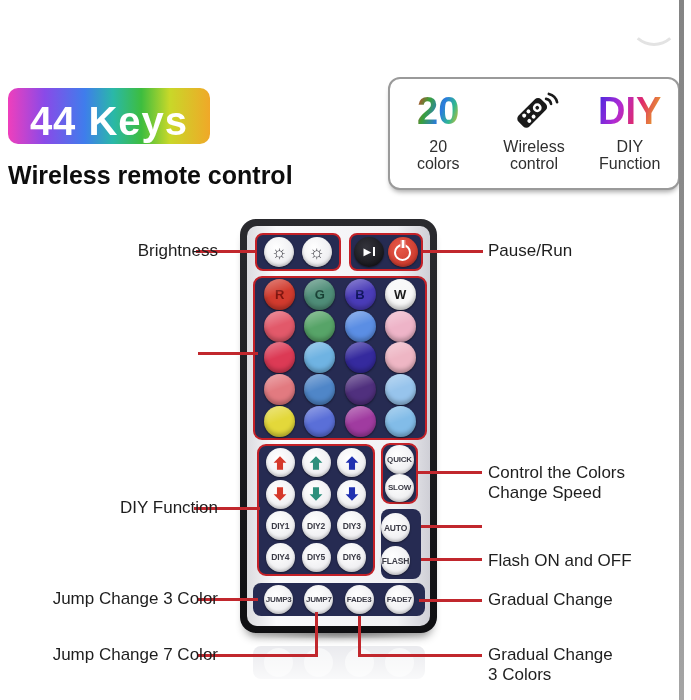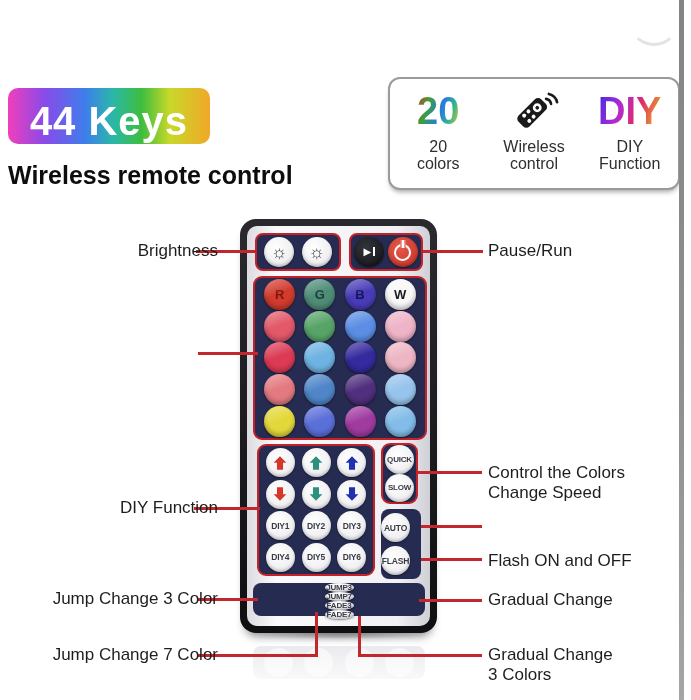--- a/index.html
+++ b/index.html
@@ -56,21 +56,21 @@
     width:3px;height:8px;background:#fff;border-left:1.5px solid #d63a2e;border-right:1.5px solid #d63a2e;}
 
   .panel{position:absolute;background:#262b52;border:2px solid #c42128;border-radius:9px;
     box-sizing:border-box;display:flex;flex-direction:column;justify-content:space-evenly;}
   .plainpanel{position:absolute;background:#262b52;border-radius:8px;box-sizing:border-box;
     display:flex;flex-direction:column;justify-content:space-evenly;}
   .colors-panel{left:6px;top:50px;width:174px;height:164px;}
   .diy-panel{left:10px;top:218px;width:118px;height:132px;}
   .side-top{left:134px;top:217px;width:37px;height:61px;align-items:center;}
   .side-bottom{left:134px;top:283px;width:40px;height:70px;align-items:flex-start;}
-  .bottom-strip{left:6px;top:357px;width:172px;height:33px;flex-direction:column;
+  .bottom-strip{left:6px;top:357px;width:172px;height:33px;flex-direction:row;
     justify-content:space-evenly;align-items:center;}
   .crow{display:flex;justify-content:space-evenly;align-items:center;}
   .cbtn{width:31px;height:31px;border-radius:50%;position:relative;
     box-shadow:inset 0 -3px 4px rgba(0,0,0,.28),0 1px 2px rgba(0,0,0,.5);}
   .cbtn::after{content:"";position:absolute;inset:0;border-radius:50%;
     background:linear-gradient(160deg,rgba(255,255,255,.38),rgba(255,255,255,0) 48%);}
   .lettered{font-size:13px;font-weight:bold;text-align:center;line-height:31px;}
   .abtn,.tbtn{width:29px;height:29px;border-radius:50%;
     background:radial-gradient(circle at 40% 35%,#ffffff,#e7e7eb);
     display:flex;align-items:center;justify-content:center;

